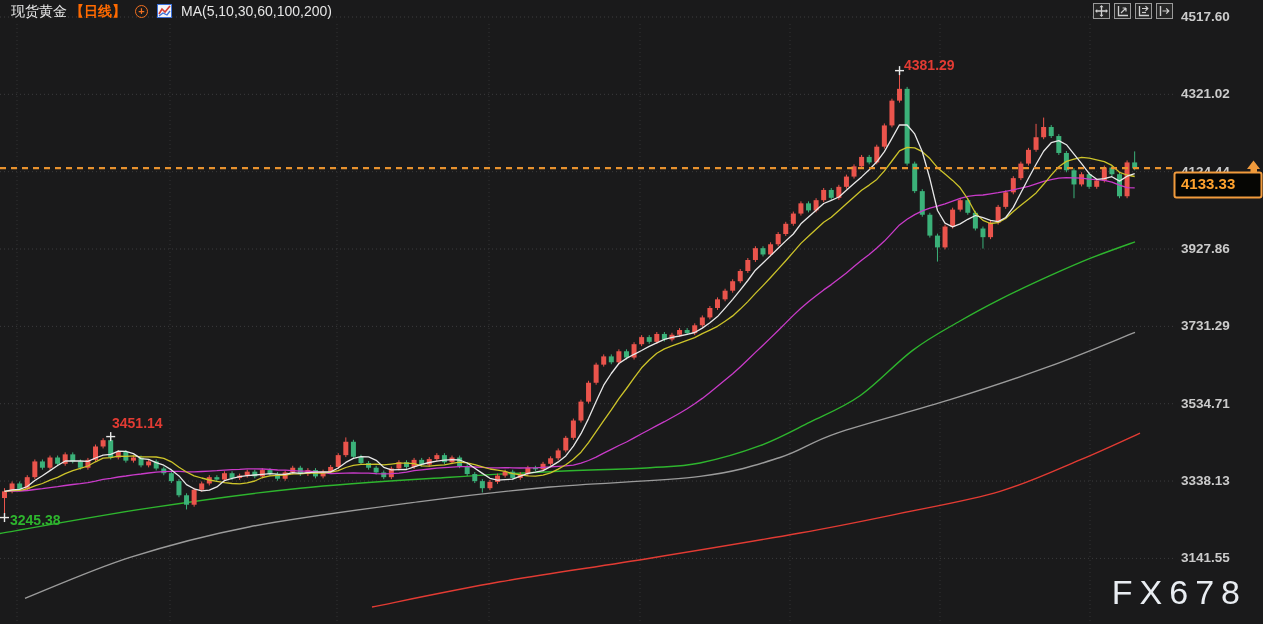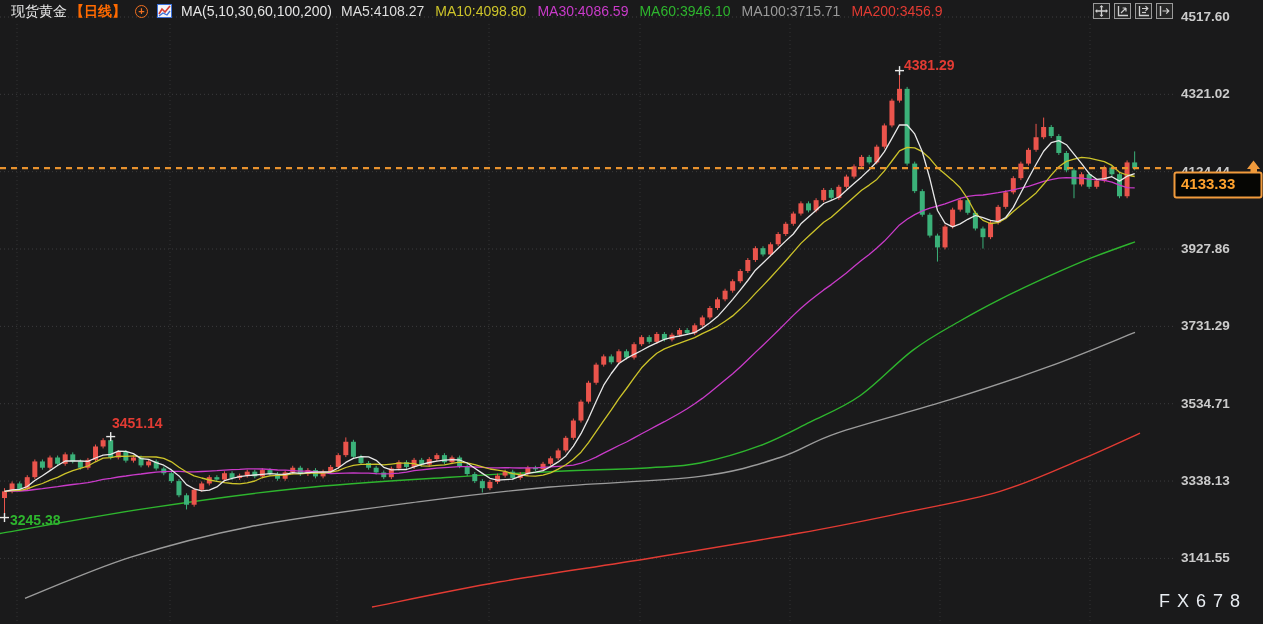--- a/index.html
+++ b/index.html
@@ -10,21 +10,21 @@
        font-size:14px;color:#e6e6e6;white-space:nowrap;z-index:5;line-height:16px;margin-left:6px;}
   .hdr .sym{color:#e9e9e9;}
   .hdr .period{color:#ff6a00;font-weight:bold;}
   .circle-plus{display:inline-flex;align-items:center;justify-content:center;width:13px;height:13px;
        border:1.5px solid #f07020;border-radius:50%;color:#f07020;font-size:11px;font-weight:bold;
        box-sizing:border-box;line-height:1;}
   .ma-item{font-size:14px;}
   .toolbar{position:absolute;top:3px;right:90px;display:flex;gap:4px;z-index:5;}
   .tbicon{width:17px;height:16px;background:#262626;border:1px solid #9a9a9a;box-sizing:border-box;
        display:flex;align-items:center;justify-content:center;}
-  .watermark{position:absolute;right:16px;bottom:12px;font-size:18px;letter-spacing:7px;
+  .watermark{position:absolute;right:16px;bottom:12px;font-size:34px;letter-spacing:7px;
        color:#e9edf2;z-index:4;}
 </style>
 </head>
 <body>
 
 <div class="screen">
 
   <svg id="chart" width="1263" height="624" viewBox="0 0 1263 624">
       <rect x="0" y="0" width="1263" height="624" fill="#1a1a1b"></rect>
       <line x1="0" y1="17" x2="1174" y2="17" stroke="#3c3c3e" stroke-width="1" stroke-dasharray="1 3"></line>
@@ -378,28 +378,20 @@
   <div class="hdr">
     <span class="sym">现货黄金</span>
     <span class="period" style="margin-left:-6px;">【日线】</span>
     <span class="circle-plus">+</span>
     <svg width="15" height="14" viewBox="0 0 15 14">
       <rect x="0.5" y="0.5" width="14" height="13" fill="#f2f4f8" stroke="#3a6fd8"></rect>
       <polyline points="2,10 5,5 8,8 13,2" fill="none" stroke="#d43c34" stroke-width="1.6"></polyline>
       <polyline points="2,12 6,9 10,11 13,7" fill="none" stroke="#3a6fd8" stroke-width="1.3"></polyline>
     </svg>
     <span>MA(5,10,30,60,100,200)</span>
-    <span id="ma-legend" style="display:flex;gap:11px;">
-        <span class="ma-item" style="color: rgb(222, 222, 222);">MA5:4108.27</span>
-        <span class="ma-item" style="color: rgb(205, 196, 42);">MA10:4098.80</span>
-        <span class="ma-item" style="color: rgb(201, 59, 201);">MA30:4086.59</span>
-        <span class="ma-item" style="color: rgb(46, 181, 46);">MA60:3946.10</span>
-        <span class="ma-item" style="color: rgb(155, 155, 155);">MA100:3715.71</span>
-        <span class="ma-item" style="color: rgb(226, 59, 51);">MA200:3456.9</span>
-      </span>
   </div>
 
   <div class="toolbar">
     <span class="tbicon">
       <svg width="13" height="12" viewBox="0 0 13 12">
         <path d="M6.5 1v10M1 6h11" stroke="#cfcfcf" stroke-width="1.3"></path>
         <path d="M6.5 0l2 2.2h-4zM6.5 12l2-2.2h-4zM0 6l2.2-2v4zM13 6l-2.2-2v4z" fill="#cfcfcf"></path>
       </svg>
     </span>
     <span class="tbicon">

